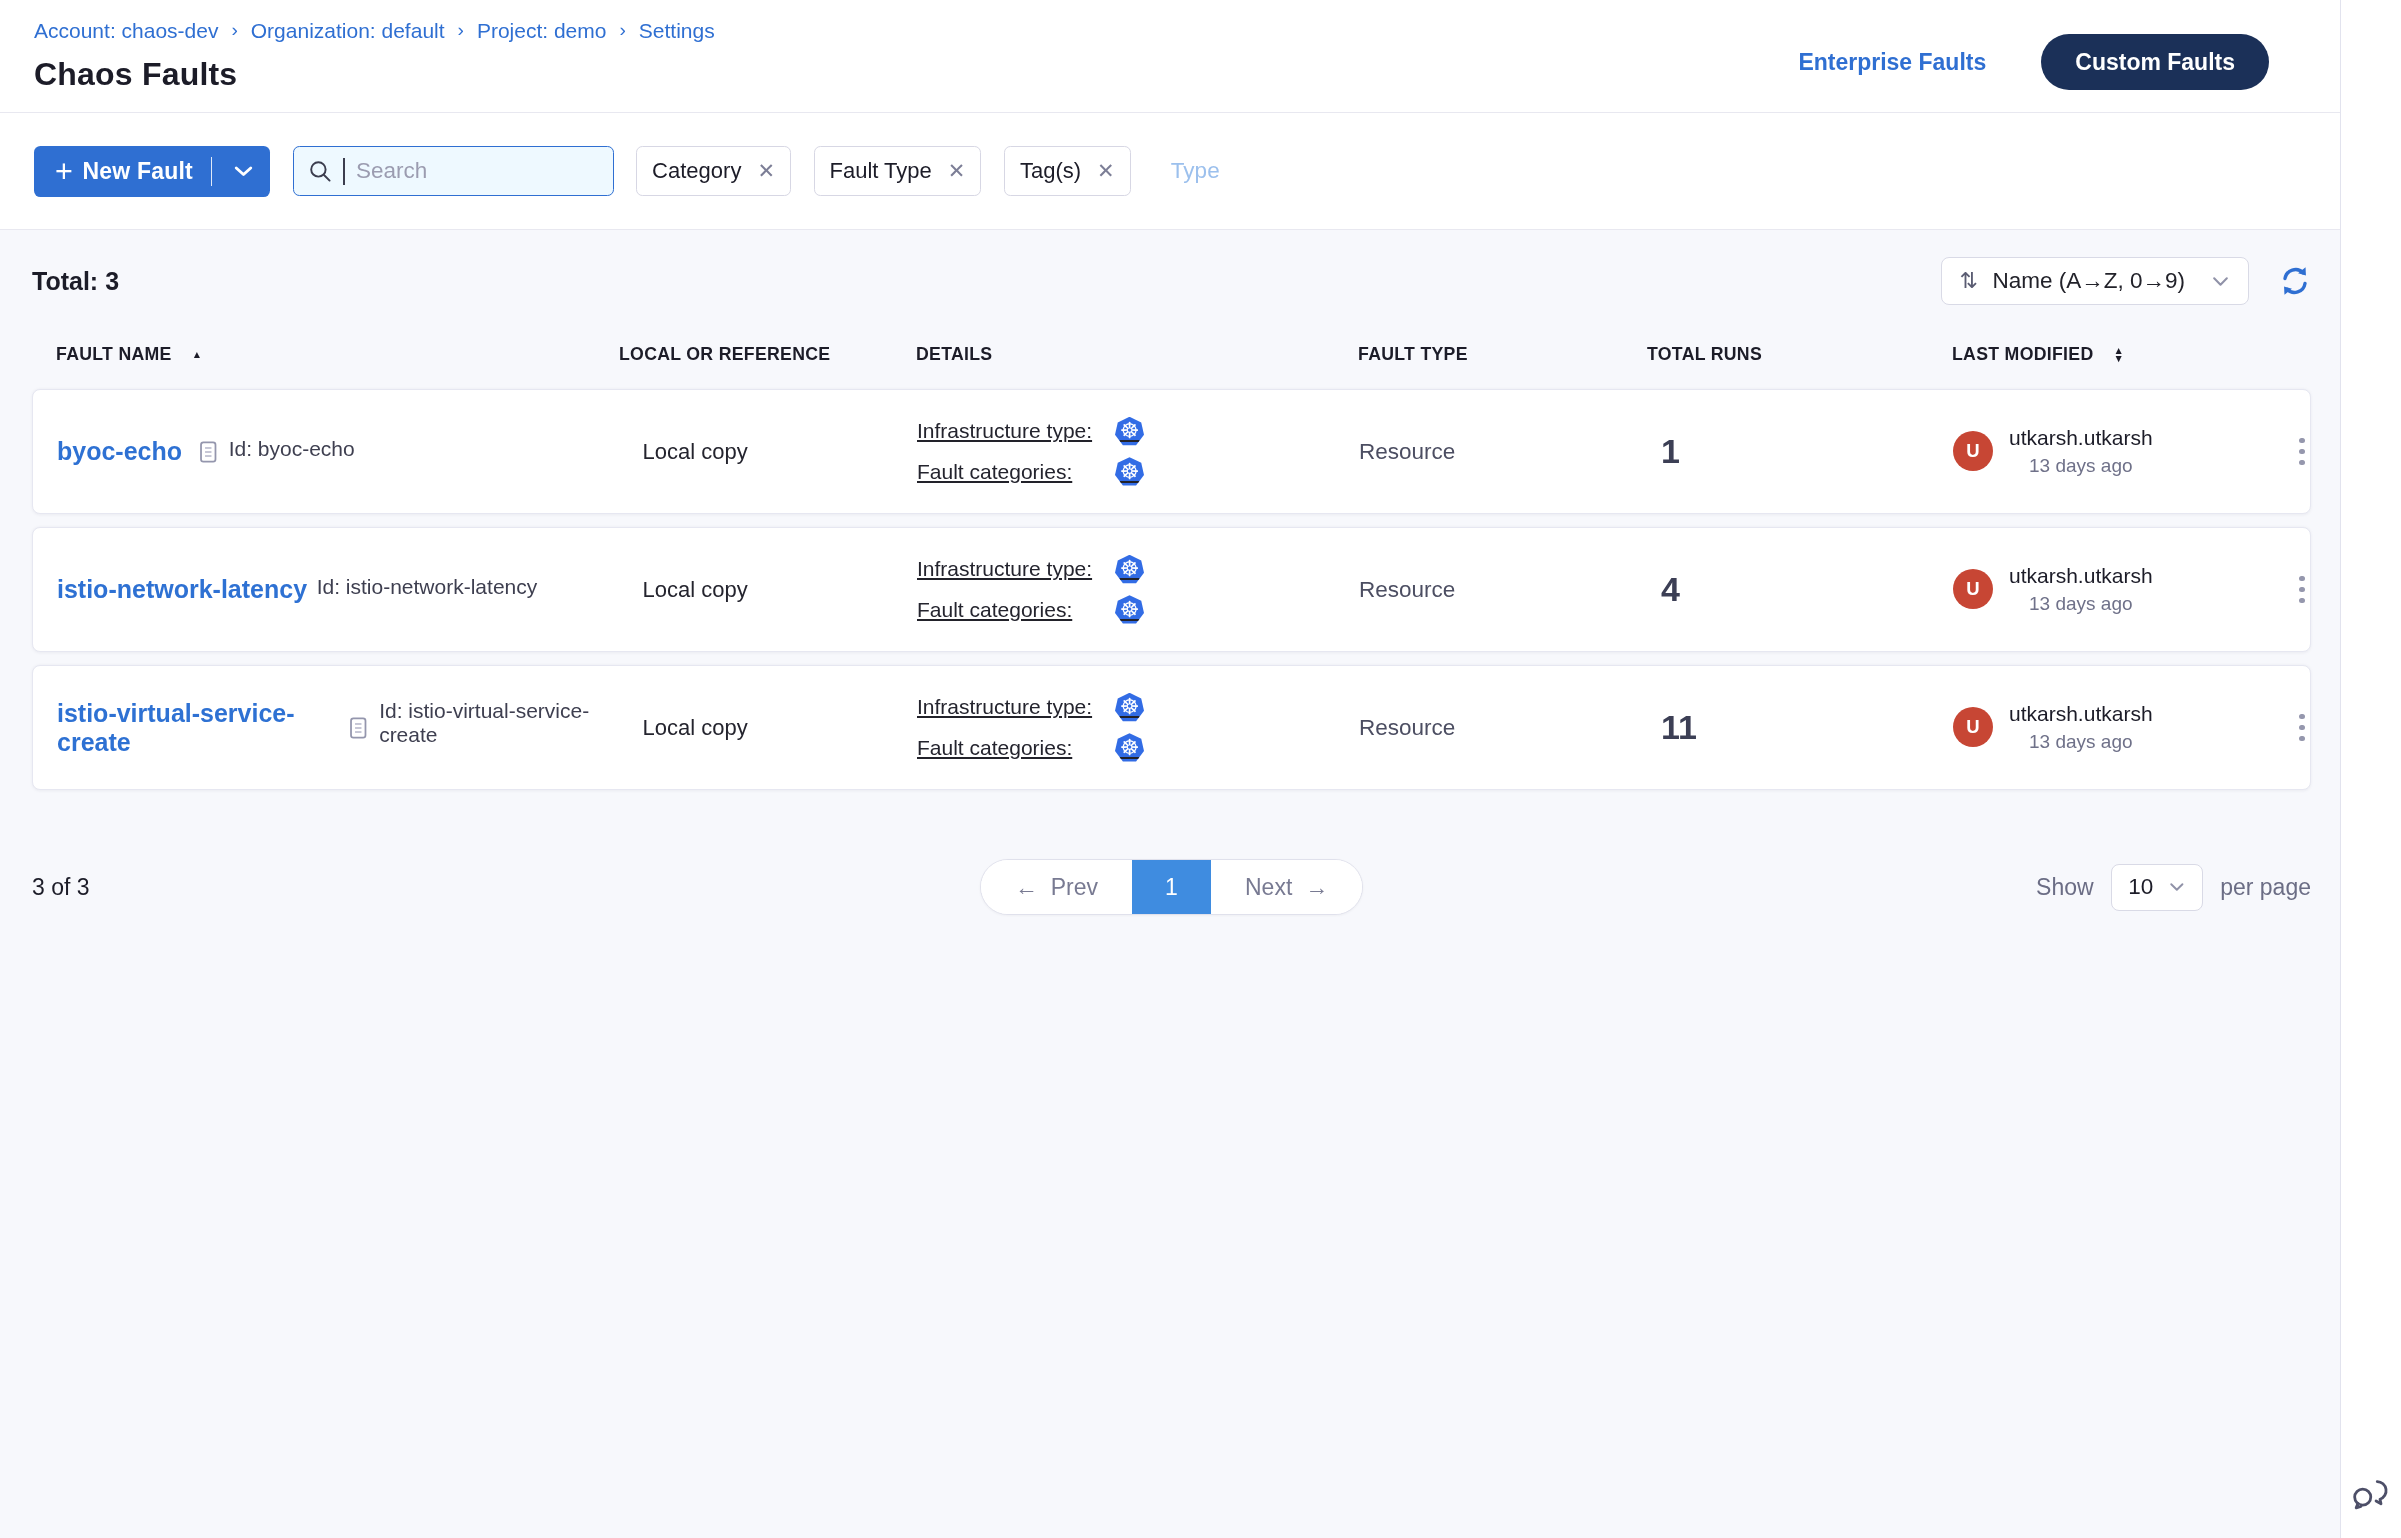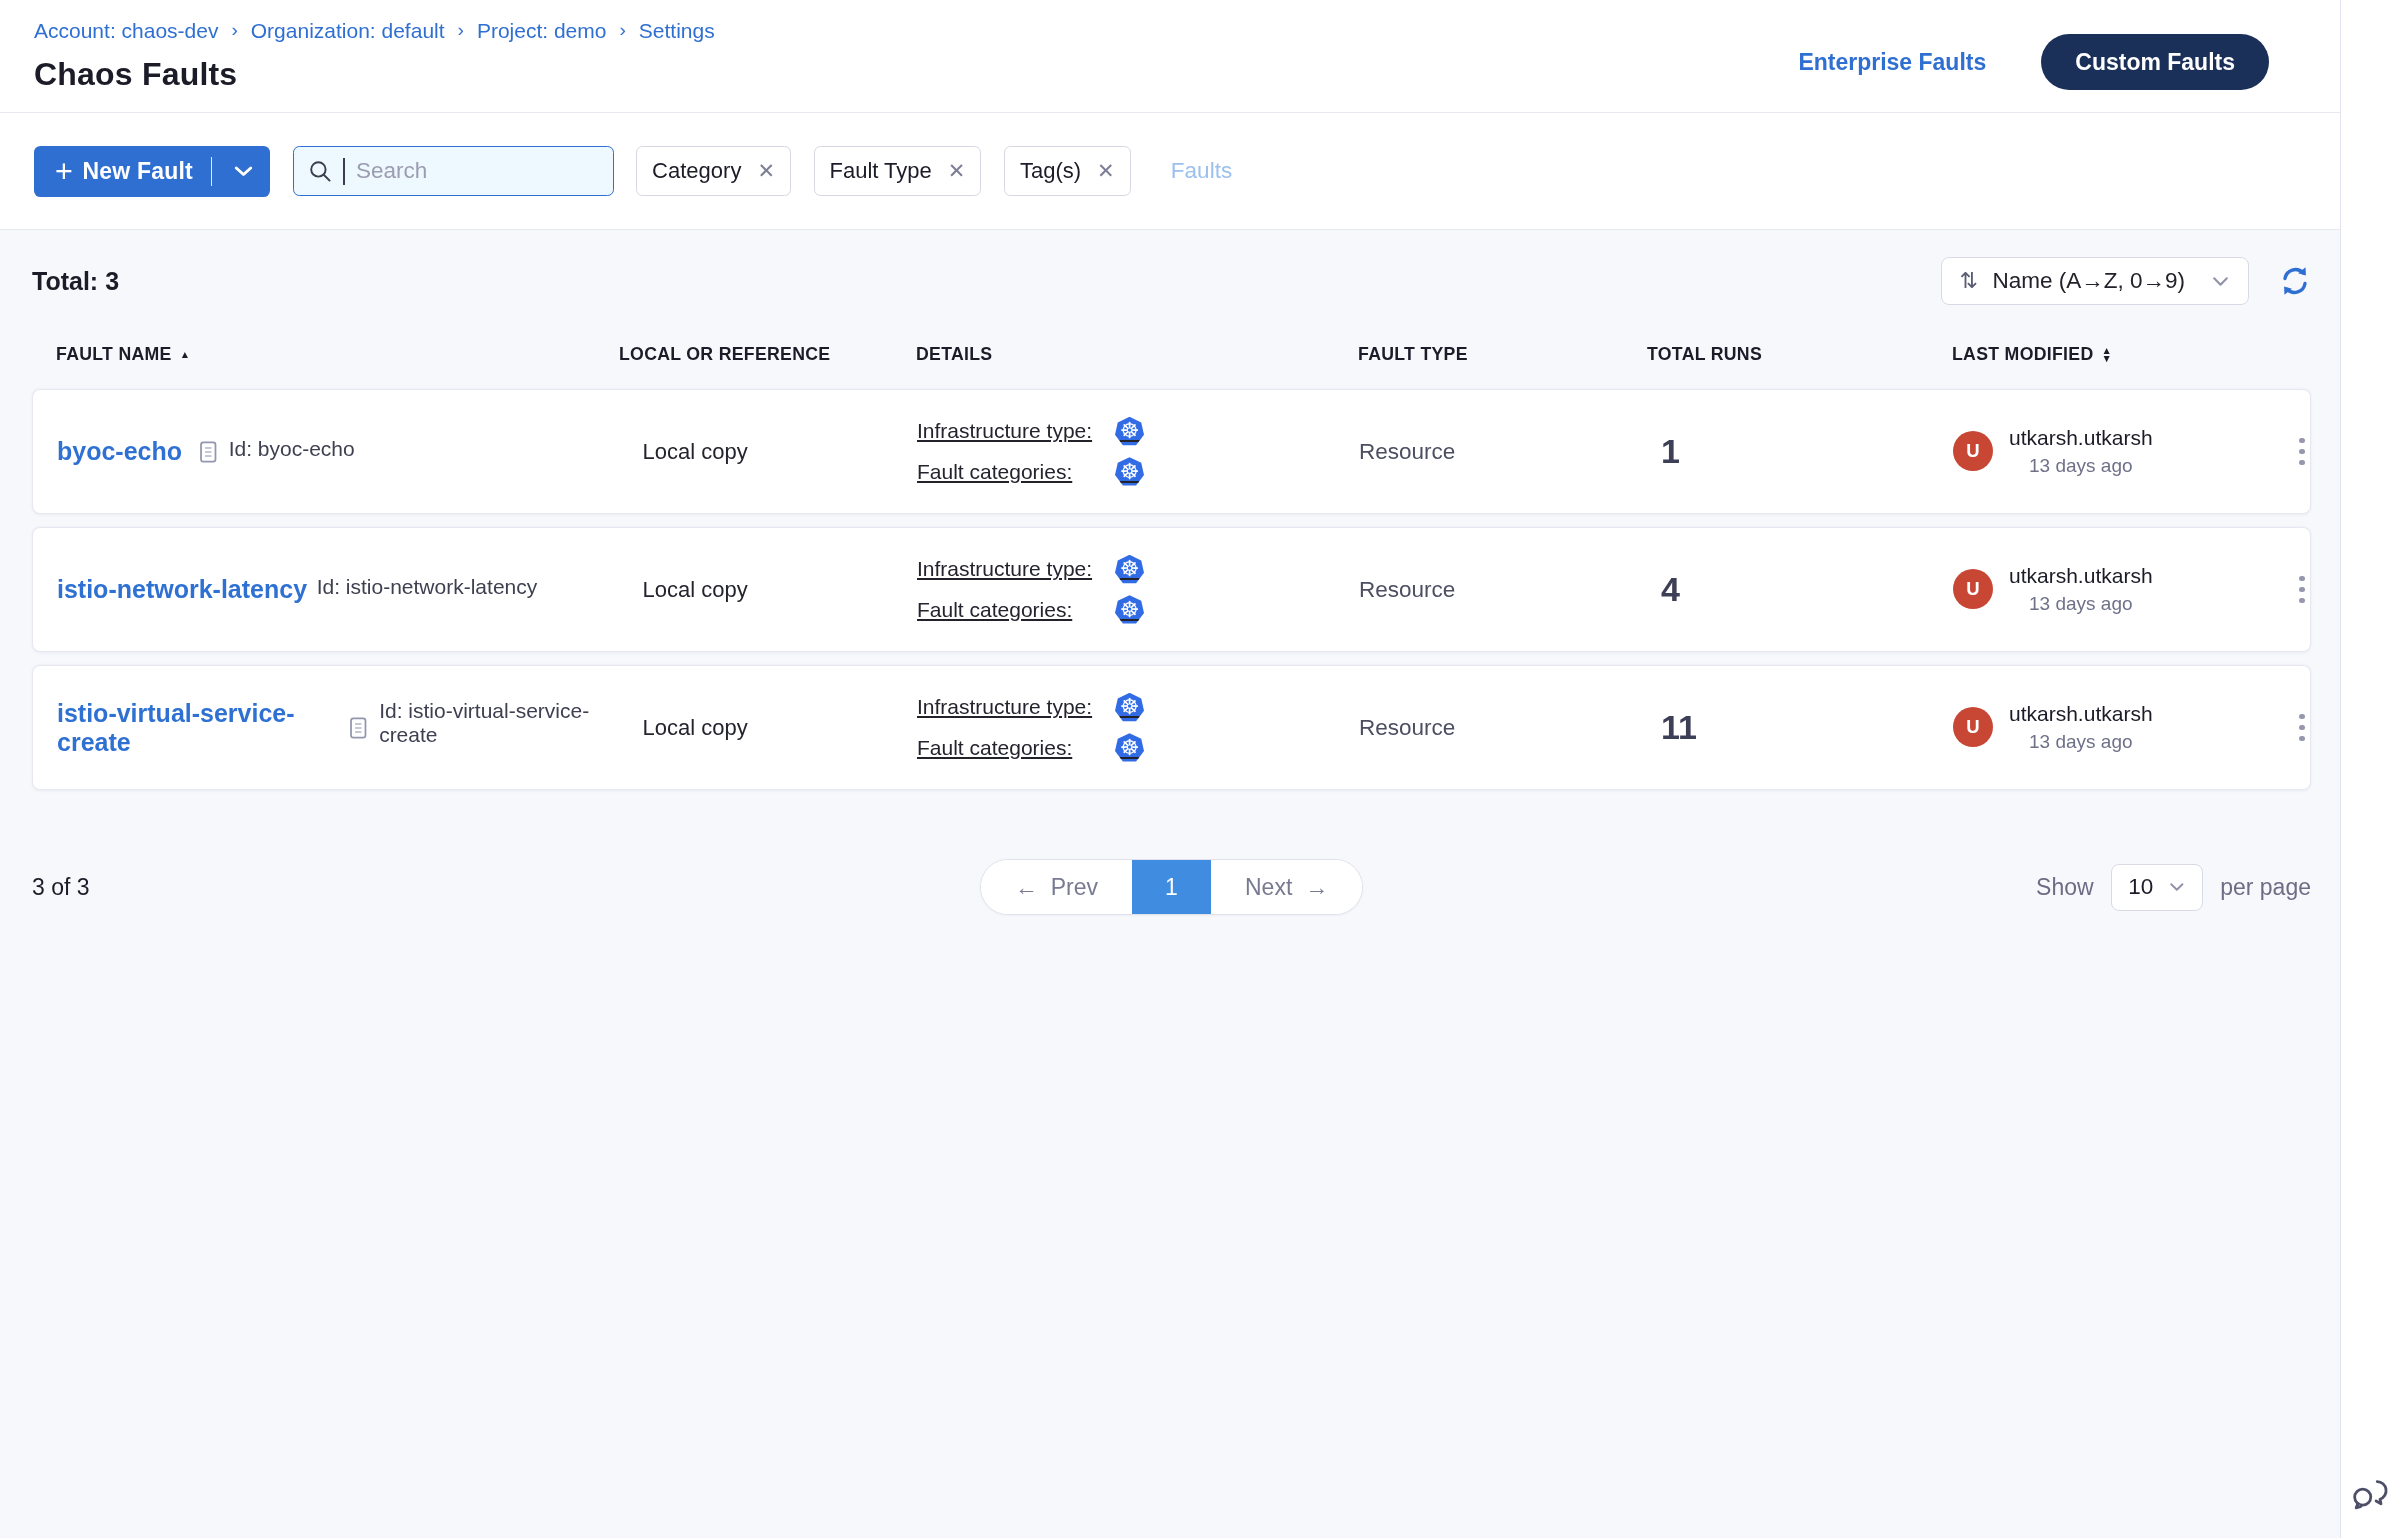--- a/index.html
+++ b/index.html
@@ -90,21 +90,21 @@
   .sort-chev { margin-left: 11.3px; display: flex; align-items: center; }
   .refresh-btn { cursor: pointer; display: flex; align-items: center; }
 
   
   .grid-cols {
     display: grid;
     grid-template-columns: 563px 297px 442px 289px 305px 338px 1fr;
     align-items: center;
   }
   .table-header { margin-top: 39px; padding: 0 24px; }
-  .th { font-size: 17.7px; font-weight: 700; color: #1c1c28; letter-spacing: 0.3px; display: flex; align-items: center; gap: 8px; cursor: pointer; }
+  .th { font-size: 17.7px; font-weight: 700; color: #1c1c28; letter-spacing: 0.3px; display: flex; align-items: center; gap: 20px; cursor: pointer; }
   .tri { font-size: 10.4px; color: #1c1c28; line-height: .75; }
   .tri-stack { display: flex; flex-direction: column; line-height: .62; }
 
   .row-card {
     background: #fff; border: 0.8px solid #e6e7f1; border-radius: 8px;
     box-shadow: 0 0.8px 3.2px rgba(40,41,61,.06);
     height: 125px; padding: 0 24px; margin-top: 24px;
     cursor: pointer;
   }
   .row-card + .row-card { margin-top: 13px; }
@@ -225,21 +225,21 @@
     </div>
     <div class="filter-chip">
       <span class="chip-label">Fault Type</span>
       <span class="chip-x">✕</span>
     </div>
     <div class="filter-chip">
       <span class="chip-label">Tag(s)</span>
       <span class="chip-x">✕</span>
     </div>
 
-    <a class="reset-link">Faults</a>
+    <a class="reset-link">Type</a>
   </div>
 
   <main class="content">
 
     <div class="list-controls">
       <div class="total-label">Total: 3</div>
       <div class="controls-right">
         <div class="sort-select">
           <span class="sort-updown">⇅</span>
           <span class="sort-label">Name (A→Z, 0→9)</span>

